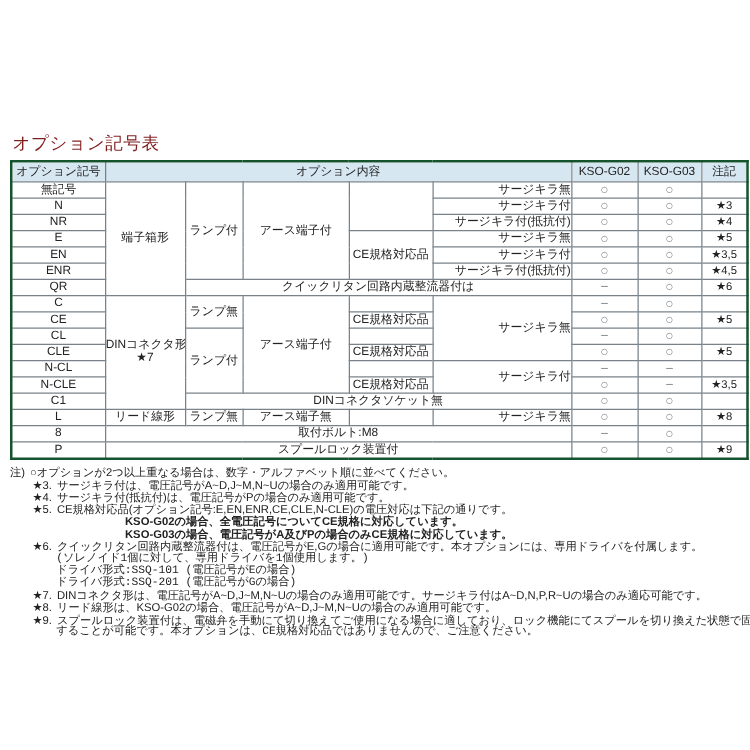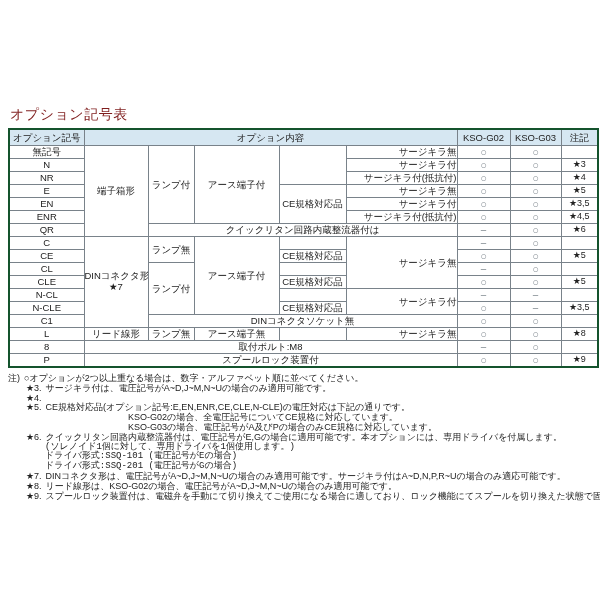--- a/index.html
+++ b/index.html
@@ -28,21 +28,21 @@
   .option-table thead th { background:#d6e7f2; height:15px; }
   .option-table td.surge { text-align:right; padding-left:4px; }
   .option-table td.avail { color:#868e95; font-size:11px; line-height:1; }
   .option-table td.notec { font-size:9px; }
   .option-table td.two-line { line-height:1.15; }
   .notes { margin-top:6px; font-size:9px; line-height:9.8px; color:#222; }
   .note-line { display:flex; white-space:nowrap; }
   .note-marker { flex:none; margin-right:4px; }
   .ind-star { margin-left:18px; }
   .ind-1 { margin-left:37px;font-family:Liberation Mono, monospace; }
-  .ind-2 { margin-left:120px; }
+  .ind-2 { margin-left:92px;font-weight:bold; }
 </style>
 </head>
 <body>
 
 <div class="page">
   <div class="title">オプション記号表</div>
 
   <table class="option-table">
     <colgroup>
       <col style="width:75px">
@@ -209,20 +209,21 @@
     <div class="note-line">
         <span class="note-marker">注)</span>
         <span>○オプションが2つ以上重なる場合は、数字・アルファベット順に並べてください。</span>
       </div>
     <div class="note-line ind-star">
         <span class="note-marker">★3.</span>
         <span>サージキラ付は、電圧記号がA~D,J~M,N~Uの場合のみ適用可能です。</span>
       </div>
     <div class="note-line ind-star">
         <span class="note-marker">★4.</span>
+        <span>サージキラ付(抵抗付)は、電圧記号がPの場合のみ適用可能です。</span>
       </div>
     <div class="note-line ind-star">
         <span class="note-marker">★5.</span>
         <span>CE規格対応品(オプション記号:E,EN,ENR,CE,CLE,N-CLE)の電圧対応は下記の通りです。</span>
       </div>
     <div class="note-line ind-2">
         <span>KSO-G02の場合、全電圧記号についてCE規格に対応しています。</span>
       </div>
     <div class="note-line ind-2">
         <span>KSO-G03の場合、電圧記号がA及びPの場合のみCE規格に対応しています。</span>
@@ -245,14 +246,17 @@
         <span>DINコネクタ形は、電圧記号がA~D,J~M,N~Uの場合のみ適用可能です。サージキラ付はA~D,N,P,R~Uの場合のみ適応可能です。</span>
       </div>
     <div class="note-line ind-star">
         <span class="note-marker">★8.</span>
         <span>リード線形は、KSO-G02の場合、電圧記号がA~D,J~M,N~Uの場合のみ適用可能です。</span>
       </div>
     <div class="note-line ind-star">
         <span class="note-marker">★9.</span>
         <span>スプールロック装置付は、電磁弁を手動にて切り換えてご使用になる場合に適しており、ロック機能にてスプールを切り換えた状態で固定</span>
       </div>
+    <div class="note-line ind-1">
+        <span>することが可能です。本オプションは、CE規格対応品ではありませんので、ご注意ください。</span>
+      </div>
   </div>
 </div>
 
 </body></html>

